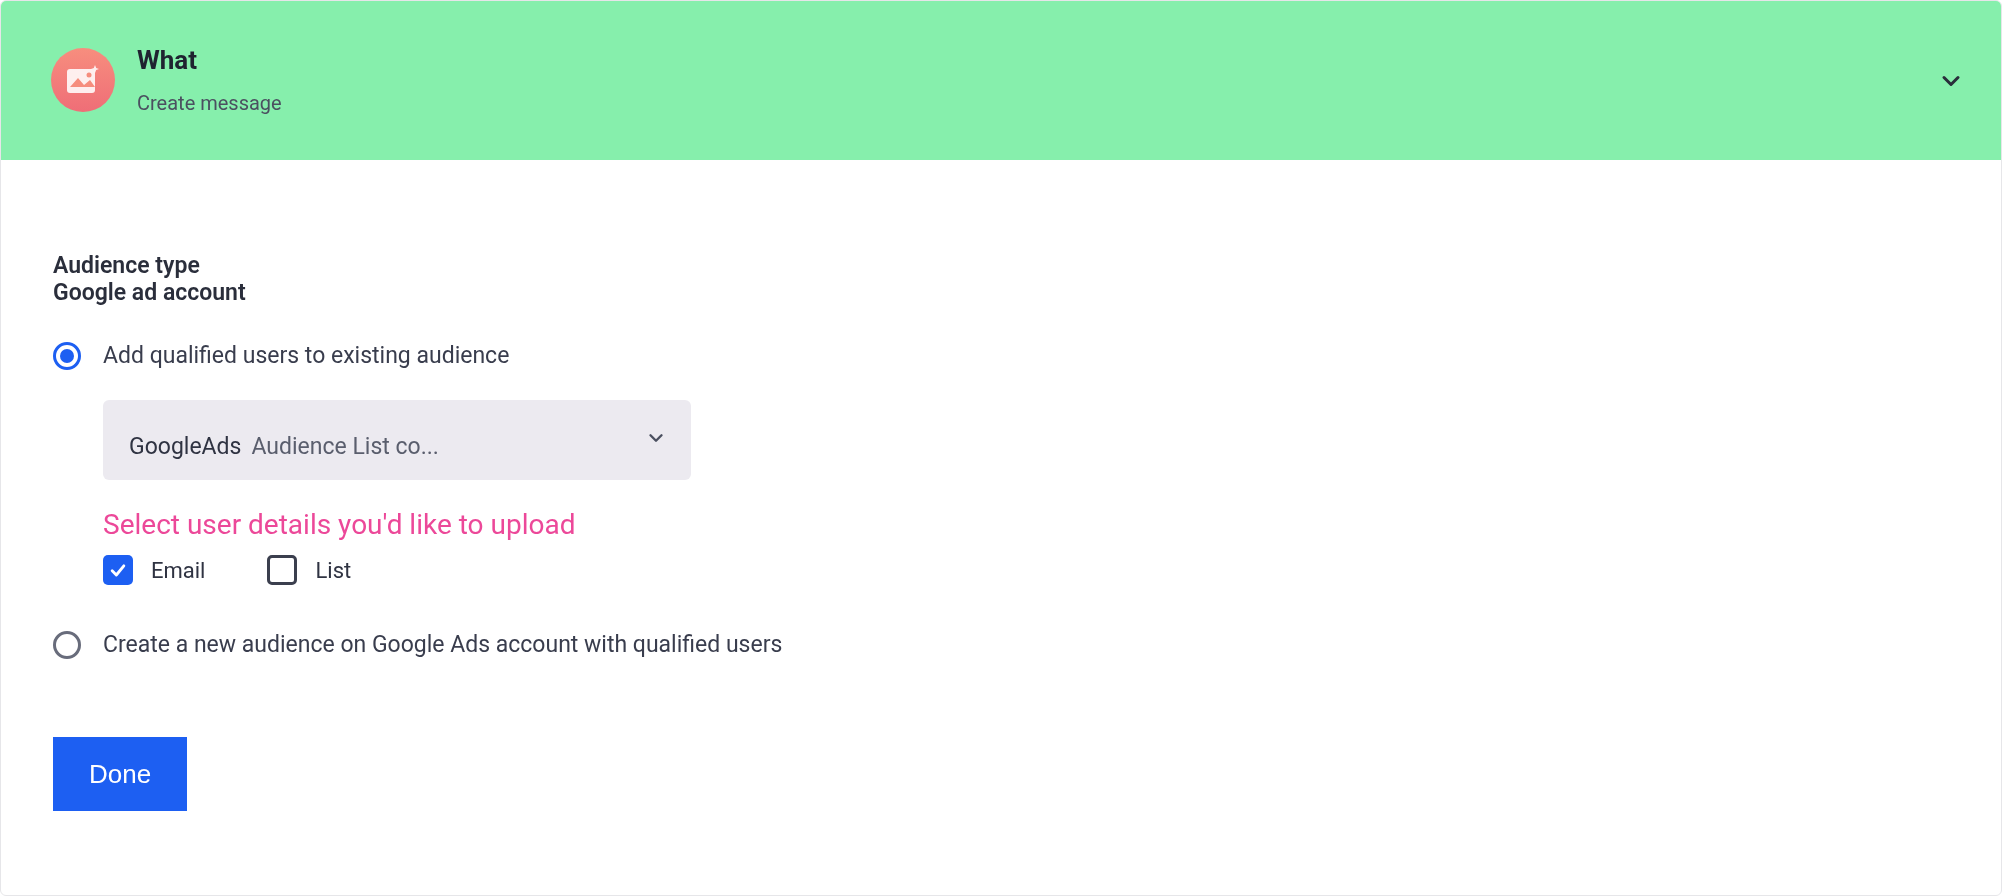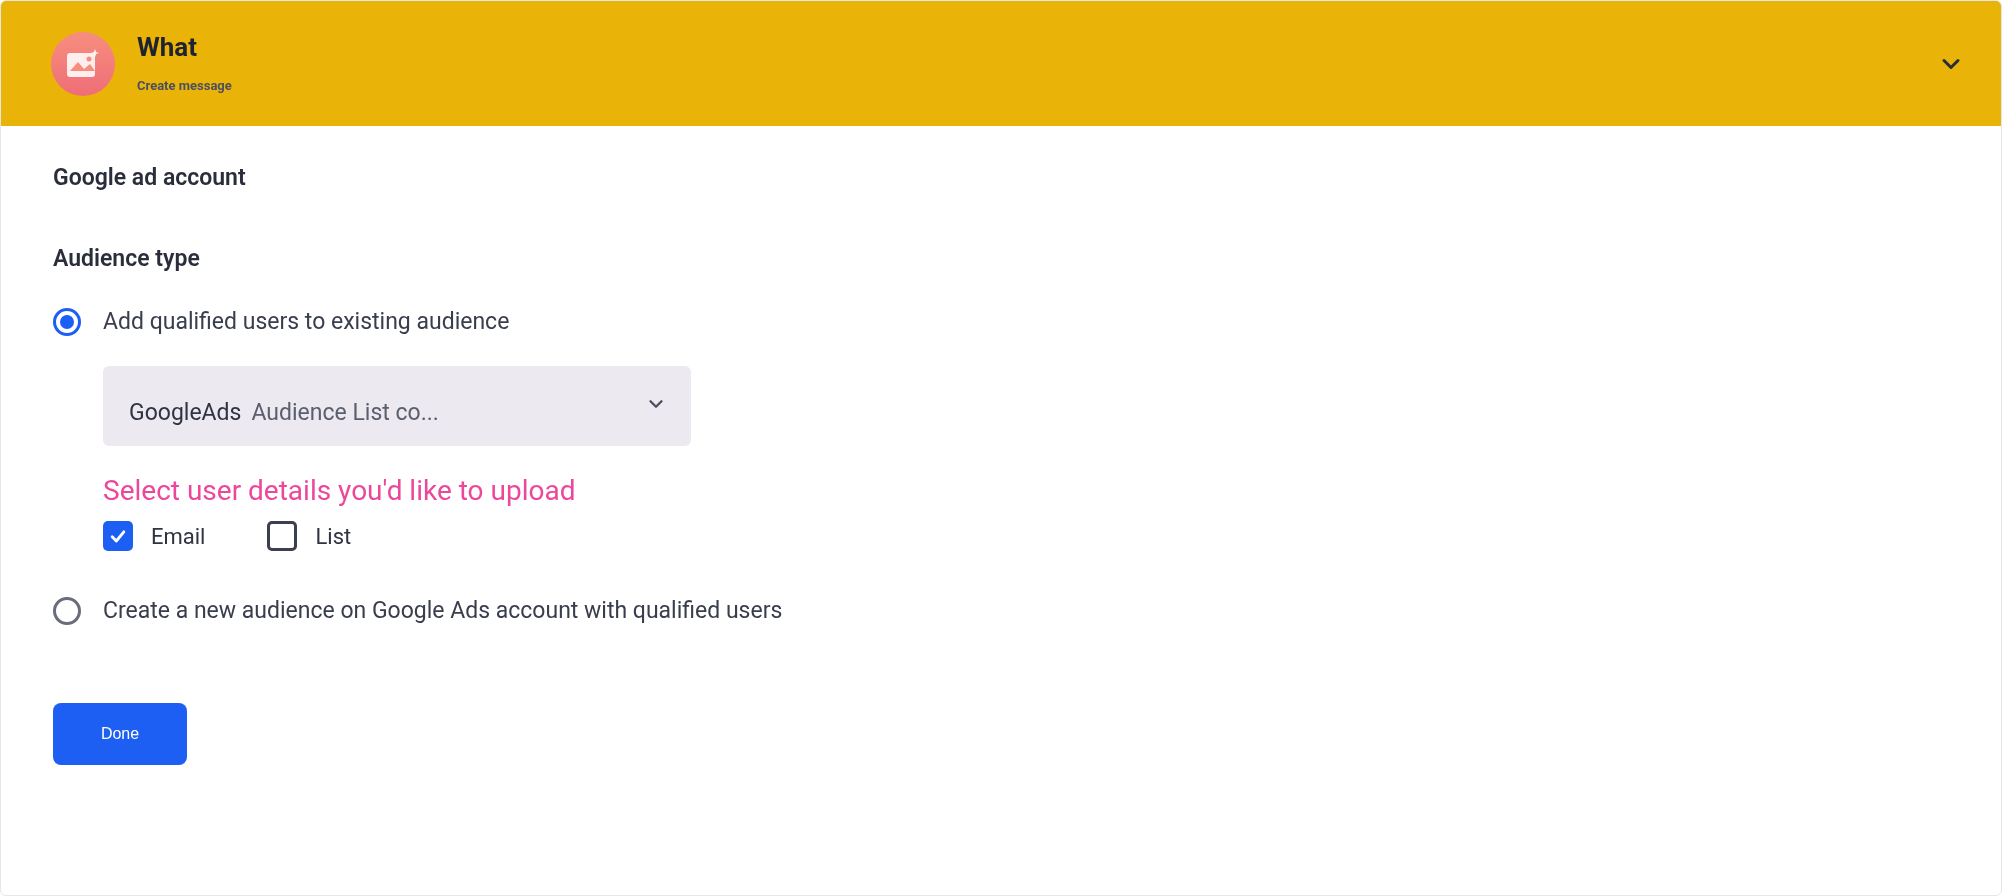--- a/index.html
+++ b/index.html
@@ -17,23 +17,23 @@
     overflow: hidden;
     position: relative;
     background: #fff;
   }
 
   
   .header {
     display: flex;
     align-items: center;
     justify-content: space-between;
-    background: #eab308;
+    background: #86efac;
     padding: 18px 36px 18px 50px;
-    height: 125px;
+    height: 159px;
   }
   .header-left {
     display: flex;
     align-items: center;
     gap: 22px;
   }
   .icon-circle {
     width: 64px; height: 64px;
     border-radius: 50%;
     background: linear-gradient(180deg, #f78e7e 0%, #ef6e77 100%);
@@ -41,25 +41,24 @@
     flex-shrink: 0;
   }
   .icon-circle svg { opacity: 0.95; }
   .header-text .title {
     font-size: 26px;
     font-weight: 700;
     color: #1f2330;
     line-height: 1.15;
   }
   .header-text .subtitle {
-    font-size: 13px;
+    font-size: 20px;
     color: #4b5060;
     line-height: 1.15;
     margin-top: 16px;
-    font-weight: bold;
   }
   .chevron svg { display:block; }
 
   
   .body {
     padding: 38px 52px 40px 52px;
   }
   .section-label {
     font-size: 23px;
     font-weight: 600;
@@ -171,23 +170,23 @@
   .check-label { font-size: 22px; color: #2f3342; }
 
   
   .done-btn {
     margin-top: 78px;
     display: inline-flex;
     align-items: center;
     justify-content: center;
     background: #1d5ff2;
     color: #fff;
-    font-size: 16px;
-    border-radius: 8px;
-    height: 62px;
+    font-size: 26px;
+    border-radius: 0;
+    height: 74px;
     padding: 0 36px;
     min-width: 134px;
     border: none;
     cursor: pointer;
   }
 </style>
 </head>
 <body>
 
 <div class="page">
@@ -209,23 +208,23 @@
     </div>
     <div class="chevron">
       <svg width="28" height="28" viewBox="0 0 24 24" fill="none" stroke="#2a2e3b" stroke-width="2.6" stroke-linecap="round" stroke-linejoin="round">
         <polyline points="6 9 12 15 18 9"></polyline>
       </svg>
     </div>
   </div>
 
   <div class="body">
 
+    <div class="section-label mt">Audience type</div>
+
     <div class="section-label">Google ad account</div>
-
-    <div class="section-label mt">Audience type</div>
 
     
     <div class="radio-row">
       <span class="radio radio-selected"></span>
       <span class="opt-label">Add qualified users to existing audience</span>
     </div>
 
     <div class="indent">
       
       <div class="dropdown">

